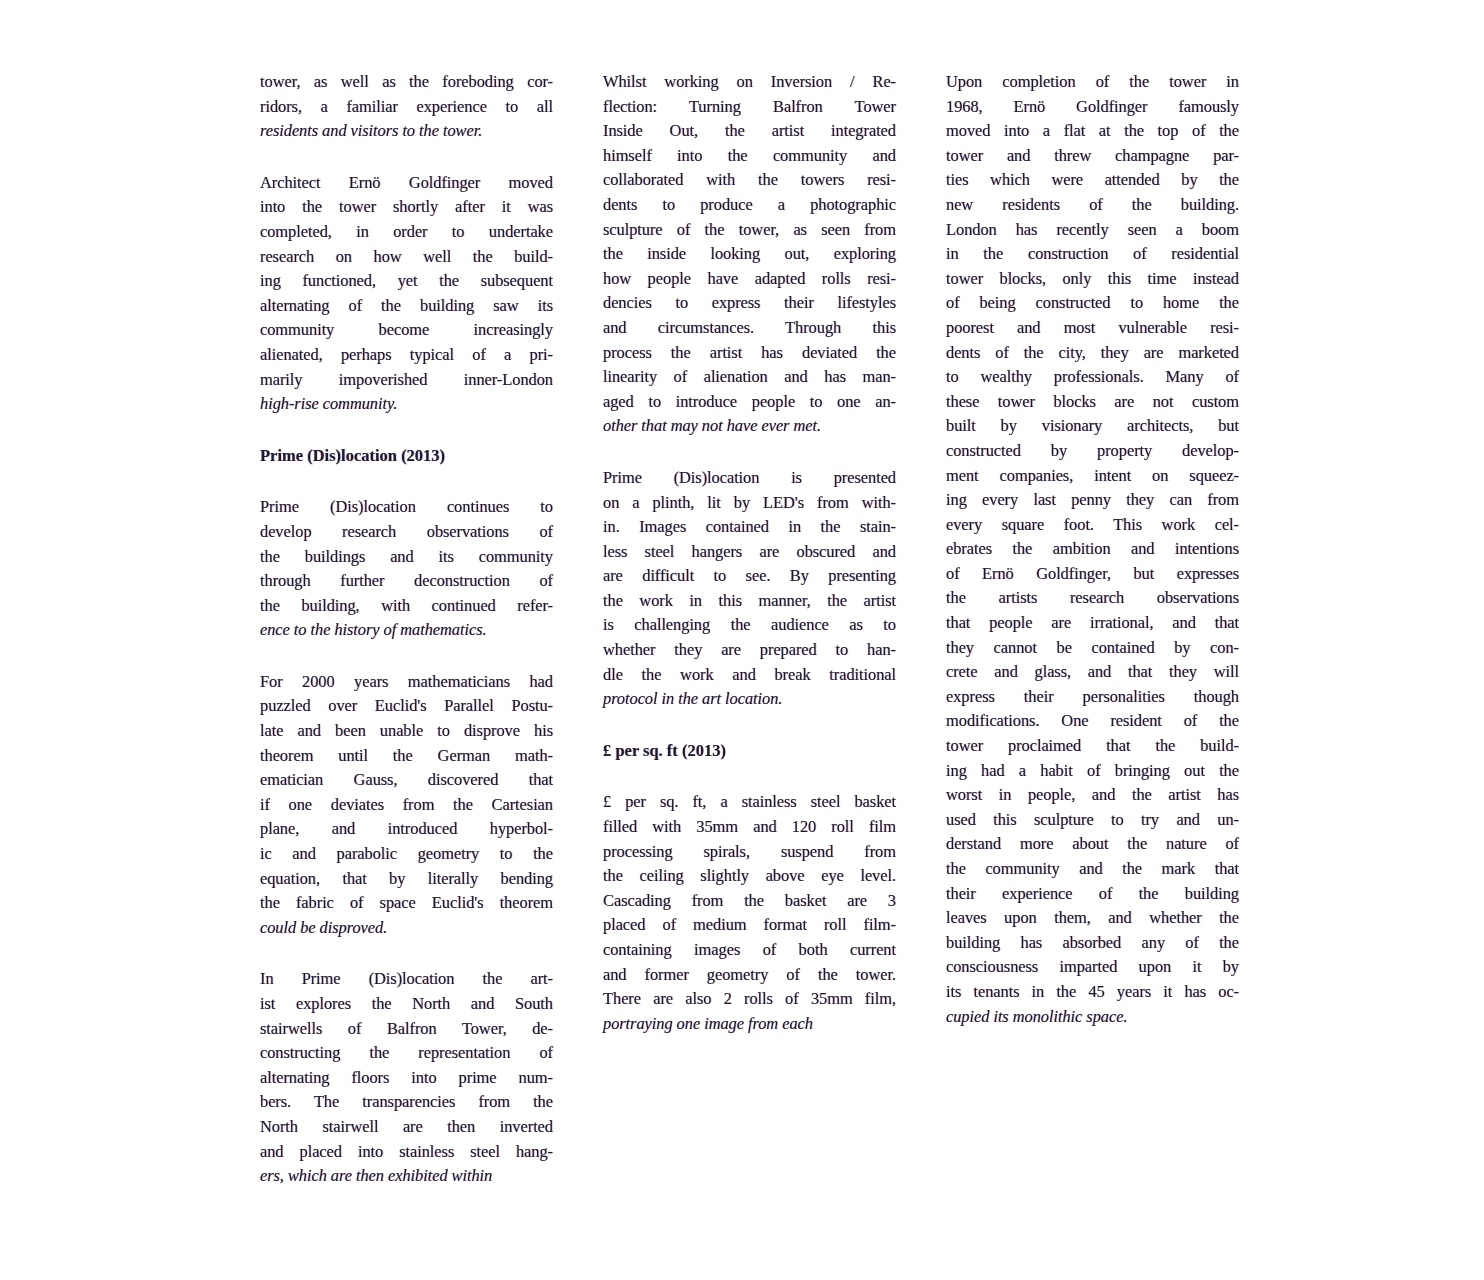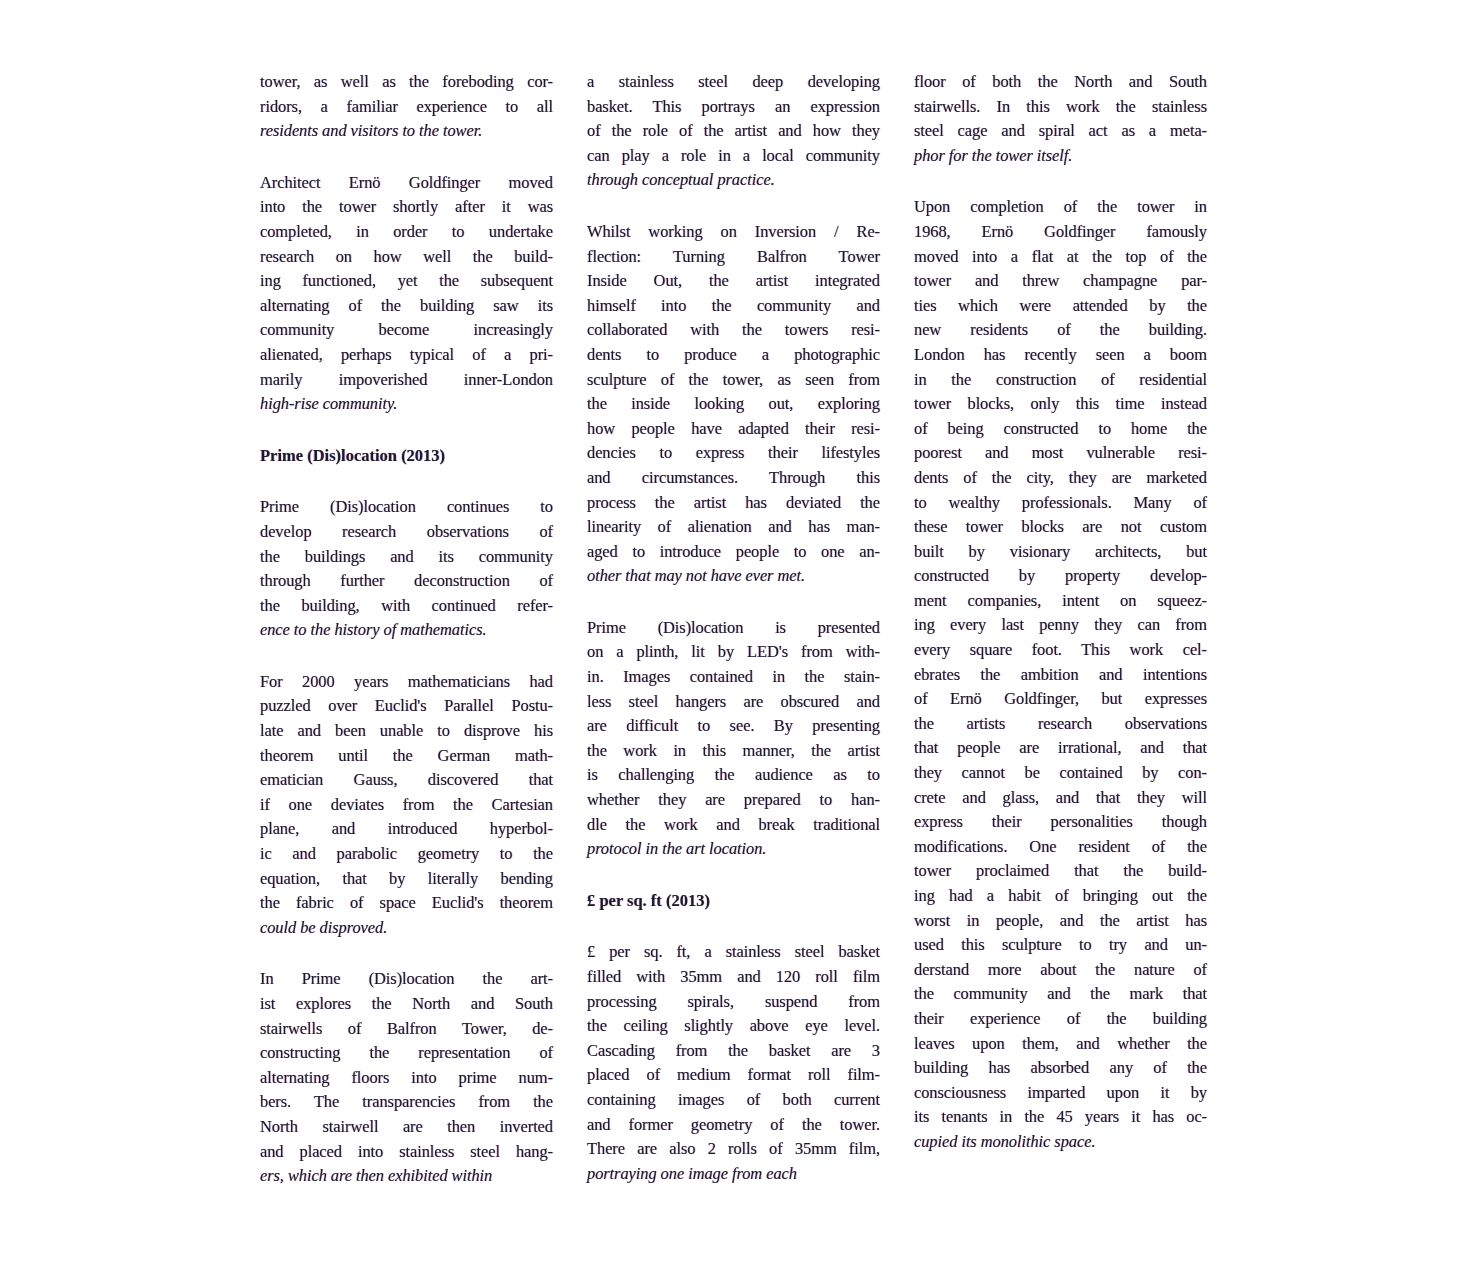--- a/index.html
+++ b/index.html
@@ -17,21 +17,21 @@
     background: #ffffff;
     font-family: "Liberation Serif", "DejaVu Serif", serif;
     color: #1b1a2e;
   }
   .text-block {
     position: absolute;
     left: 260px;
     top: 70px;
     width: 963px;
     display: flex;
-    gap: 34px;
+    gap: 50px;
   }
   .column {
     width: 293px;
     flex: 0 0 293px;
     font-size: 16.5px;
     line-height: 24.6px;
     
     text-shadow: -0.6px 0 rgba(170, 30, 30, 0.28), 0.6px 0 rgba(30, 40, 160, 0.28);
   }
   .block {
@@ -107,36 +107,29 @@
           <div class="line">constructing the representation of</div>
           <div class="line">alternating floors into prime num-</div>
           <div class="line">bers. The transparencies from the</div>
           <div class="line">North stairwell are then inverted</div>
           <div class="line">and placed into stainless steel hang-</div>
           <div class="line pl">ers, which are then exhibited within</div>
         </div>
       </div>
     <div class="column">
         <div class="block paragraph">
-          <div class="line">a stainless steel deep developing</div>
-          <div class="line">basket. This portrays an expression</div>
-          <div class="line">of the role of the artist and how they</div>
-          <div class="line">can play a role in a local community</div>
-          <div class="line pl">through conceptual practice.</div>
-        </div>
-        <div class="block paragraph">
           <div class="line">Whilst working on Inversion / Re-</div>
           <div class="line">flection: Turning Balfron Tower</div>
           <div class="line">Inside Out, the artist integrated</div>
           <div class="line">himself into the community and</div>
           <div class="line">collaborated with the towers resi-</div>
           <div class="line">dents to produce a photographic</div>
           <div class="line">sculpture of the tower, as seen from</div>
           <div class="line">the inside looking out, exploring</div>
-          <div class="line">how people have adapted their resi-</div>
+          <div class="line">how people have adapted rolls resi-</div>
           <div class="line">dencies to express their lifestyles</div>
           <div class="line">and circumstances. Through this</div>
           <div class="line">process the artist has deviated the</div>
           <div class="line">linearity of alienation and has man-</div>
           <div class="line">aged to introduce people to one an-</div>
           <div class="line pl">other that may not have ever met.</div>
         </div>
         <div class="block paragraph">
           <div class="line">Prime (Dis)location is presented</div>
           <div class="line">on a plinth, lit by LED's from with-</div>
@@ -157,26 +150,20 @@
           <div class="line">the ceiling slightly above eye level.</div>
           <div class="line">Cascading from the basket are 3</div>
           <div class="line">placed of medium format roll film-</div>
           <div class="line">containing images of both current</div>
           <div class="line">and former geometry of the tower.</div>
           <div class="line">There are also 2 rolls of 35mm film,</div>
           <div class="line pl">portraying one image from each</div>
         </div>
       </div>
     <div class="column">
-        <div class="block paragraph">
-          <div class="line">floor of both the North and South</div>
-          <div class="line">stairwells. In this work the stainless</div>
-          <div class="line">steel cage and spiral act as a meta-</div>
-          <div class="line pl">phor for the tower itself.</div>
-        </div>
         <div class="block paragraph">
           <div class="line">Upon completion of the tower in</div>
           <div class="line">1968, Ernö Goldfinger famously</div>
           <div class="line">moved into a flat at the top of the</div>
           <div class="line">tower and threw champagne par-</div>
           <div class="line">ties which were attended by the</div>
           <div class="line">new residents of the building.</div>
           <div class="line">London has recently seen a boom</div>
           <div class="line">in the construction of residential</div>
           <div class="line">tower blocks, only this time instead</div>

